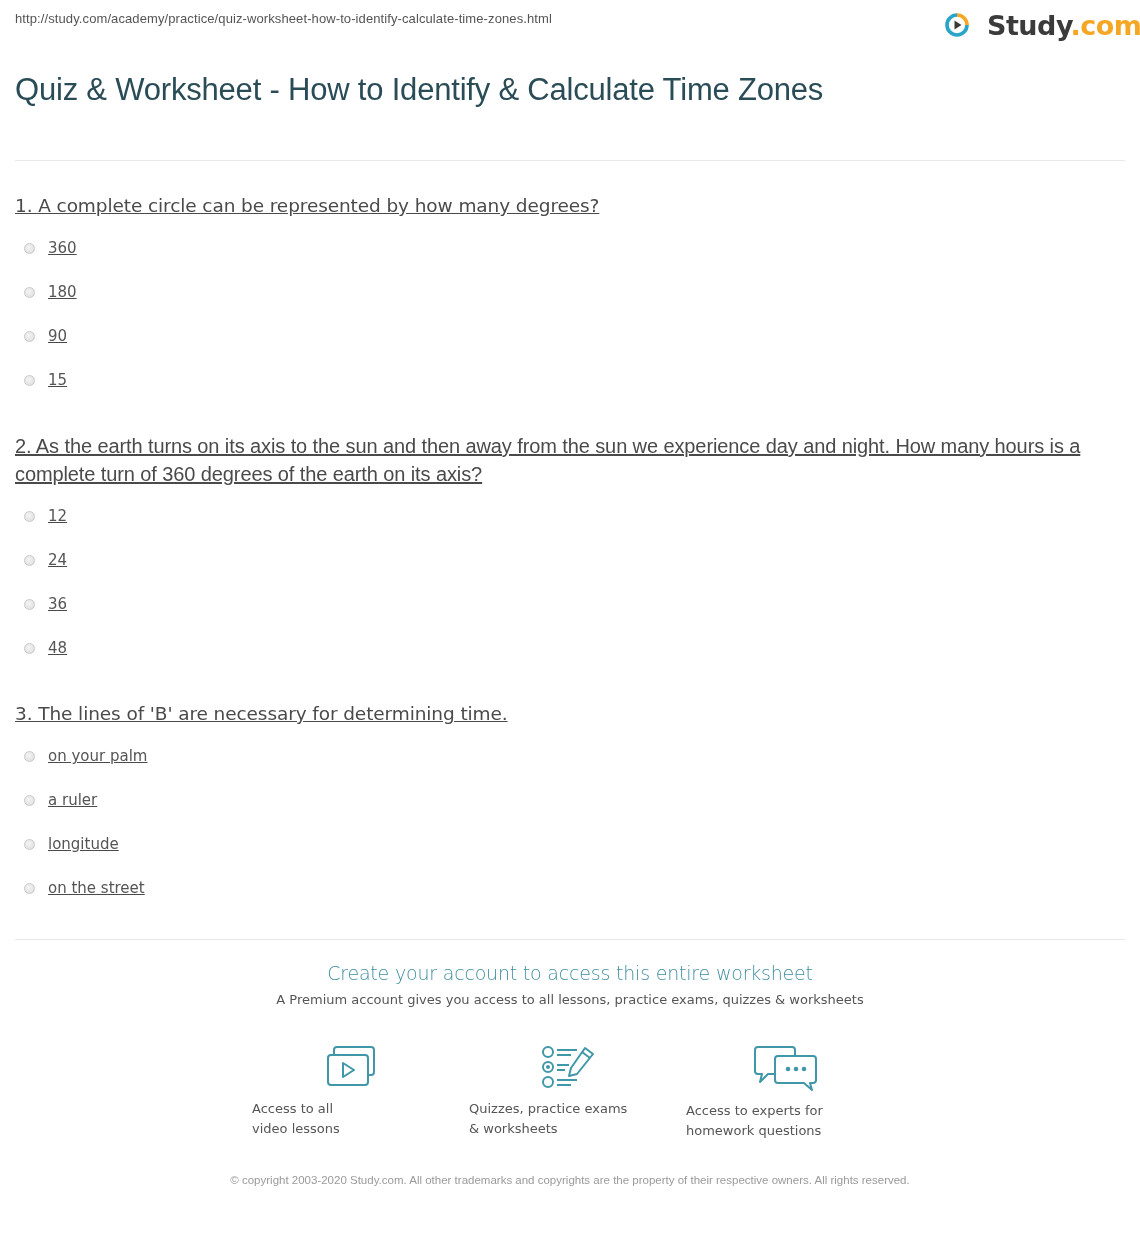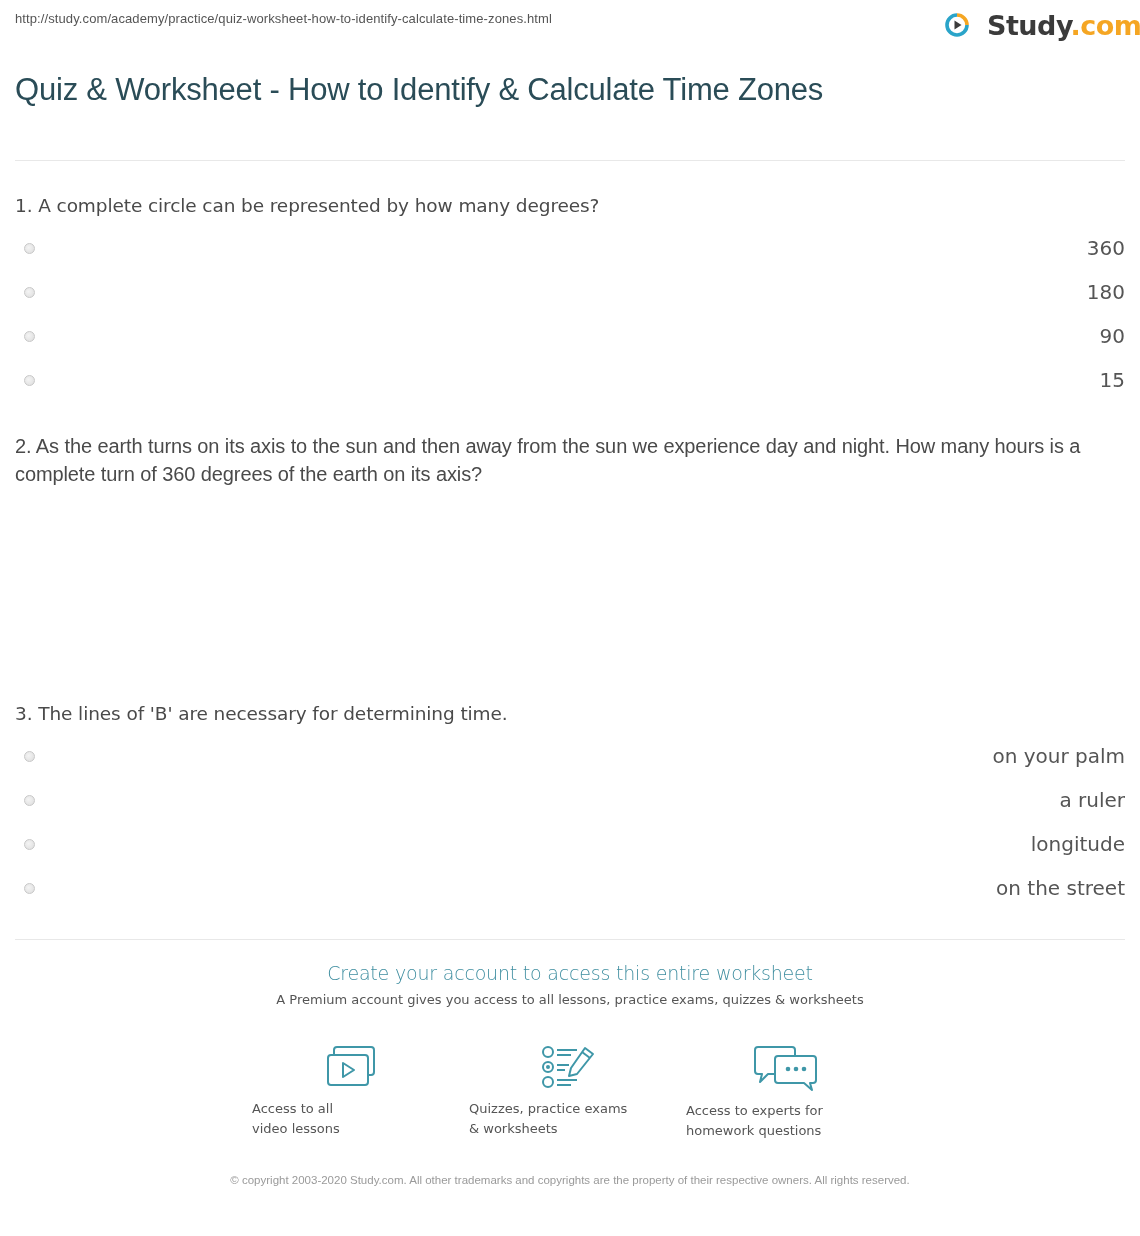--- a/index.html
+++ b/index.html
@@ -55,42 +55,42 @@
     position: absolute;
     left: 15px;
     width: 1110px;
     height: 1px;
     background: #e8e8e8;
   }
   .question {
     position: absolute;
     left: 15px;
     width: 1110px;
+    text-decoration: underline;
   }
   .q-text {
     font-family: "DejaVu Sans", sans-serif;
     font-size: 18.5px;
     line-height: 28px;
     color: #4a4a4a;
     margin: 0;
     letter-spacing: -0.1px;
   }
   .q-text.narrow {
     font-family: "Liberation Sans", sans-serif;
     font-size: 20px;
   }
   .options { margin: 0; padding: 0; list-style: none; }
   .option {
     display: flex;
     align-items: center;
     height: 44px;
     font-family: "DejaVu Sans", sans-serif;
-    font-size: 20px;
-    color: #555555;
-    justify-content: space-between;
+    font-size: 15px;
+    color: #555555;
   }
   .radio {
     width: 9px;
     height: 9px;
     border-radius: 50%;
     border: 1px solid #c8c8c8;
     background: radial-gradient(circle at 40% 40%, #f4f4f4, #dcdcdc);
     margin-left: 9px;
     margin-right: 13px;
     flex: none;
@@ -178,20 +178,38 @@
       </li>
     <li class="option">
         <span class="radio"></span>
         <span>15</span>
       </li>
   </ul>
 </div>
 
 <div class="question" style="top:432px;">
   <p class="q-text narrow">2. As the earth turns on its axis to the sun and then away from the sun we experience day and night. How many hours is a complete turn of 360 degrees of the earth on its axis?</p>
+  <ul class="options" style="margin-top:6px;">
+    <li class="option">
+        <span class="radio"></span>
+        <span>12</span>
+      </li>
+    <li class="option">
+        <span class="radio"></span>
+        <span>24</span>
+      </li>
+    <li class="option">
+        <span class="radio"></span>
+        <span>36</span>
+      </li>
+    <li class="option">
+        <span class="radio"></span>
+        <span>48</span>
+      </li>
+  </ul>
 </div>
 
 <div class="question" style="top:700px;">
   <p class="q-text">3. The lines of 'B' are necessary for determining time.</p>
   <ul class="options" style="margin-top:6px;">
     <li class="option">
         <span class="radio"></span>
         <span>on your palm</span>
       </li>
     <li class="option">

